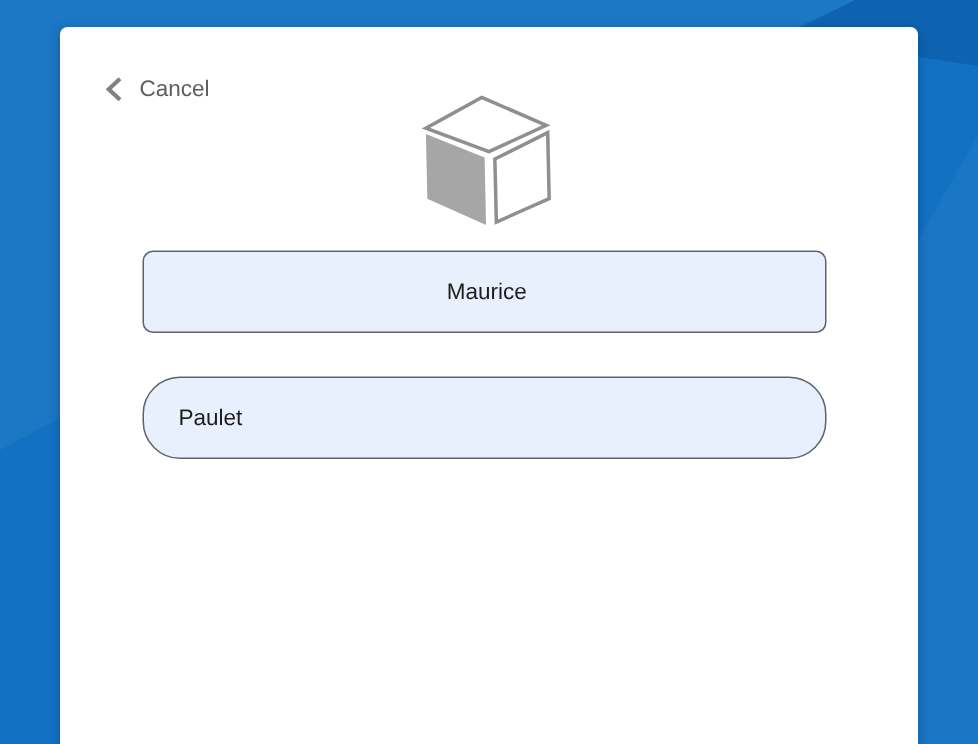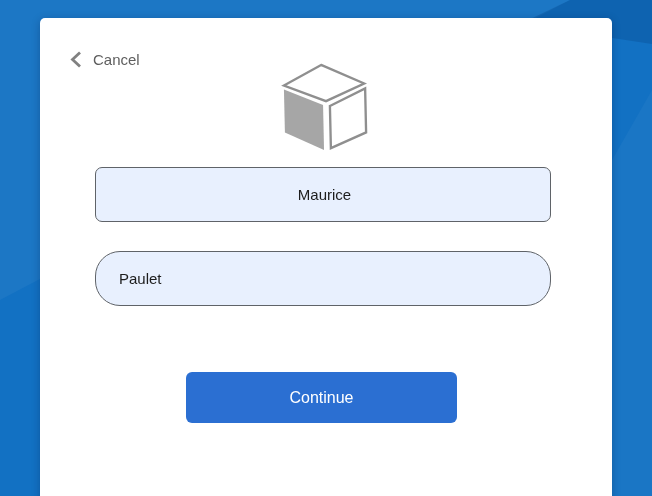--- a/index.html
+++ b/index.html
@@ -118,16 +118,15 @@
         <polygon points="3,28 43,44 44,90 4,72" fill="#a6a6a6"></polygon>
 
         <polygon points="50,45 86,27 87,72 51,88" fill="#ffffff" stroke="#8f8f8f" stroke-width="2.4" stroke-linejoin="miter"></polygon>
       </svg>
     </div>
 
     <input class="name-input input-first" type="text" value="Maurice" style="">
 
     <input class="name-input input-last" type="text" value="Paulet" style="">
 
-    <button class="continue-btn">Continue</button>
 
   </div>
 </div>
 
 </body></html>

